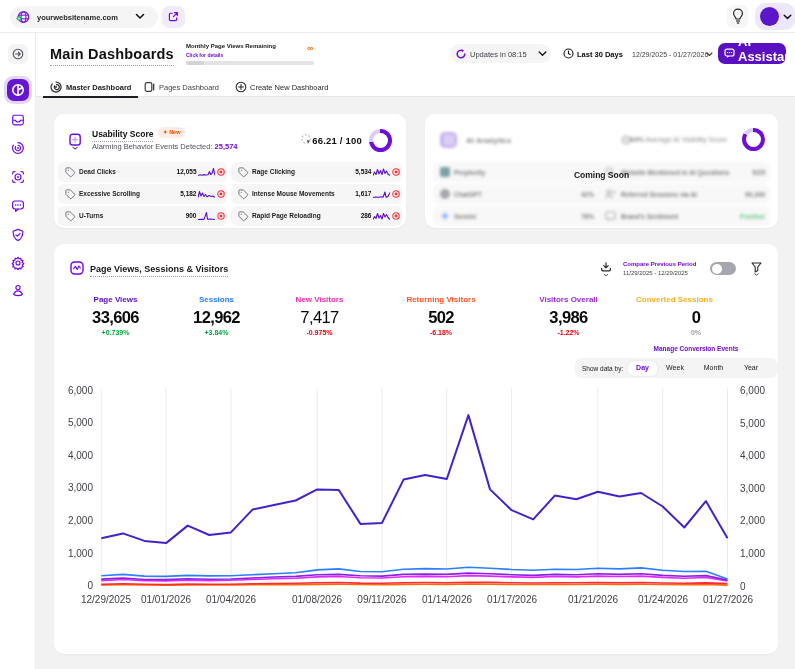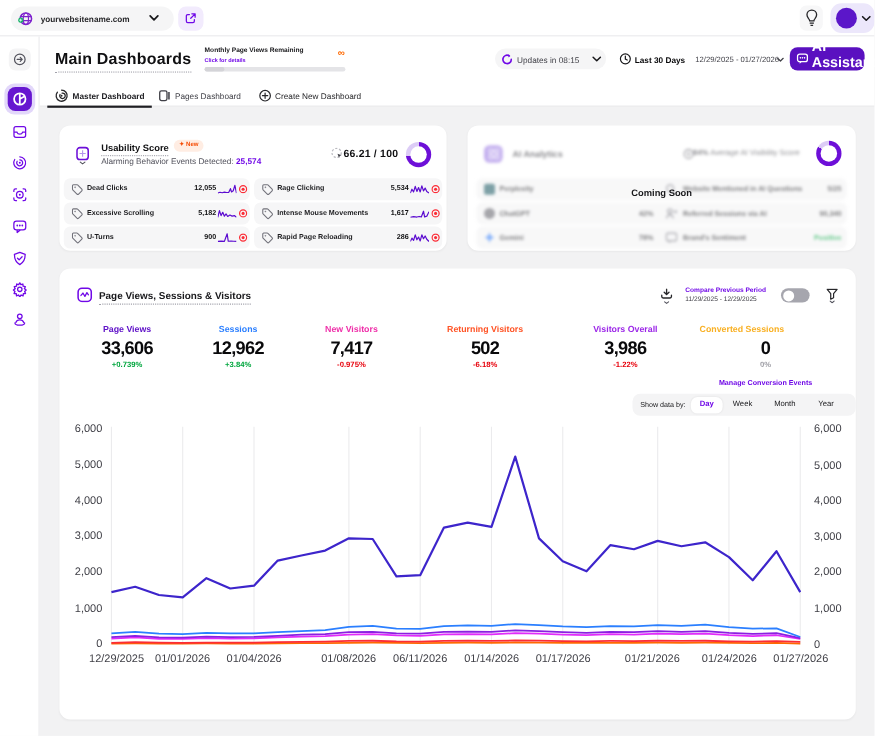--- a/index.html
+++ b/index.html
@@ -346,21 +346,21 @@
   <path d="M3.7 11.8 L5.5 13.2 L7.3 11.8" fill="none" stroke="#52525c" stroke-width="1" stroke-linecap="round" stroke-linejoin="round"></path>
 </svg>
 
 <div class="abs" style="left:55.5px;top:294.5px;width:120px;text-align:center;font-size:8px;font-weight:bold;color:#6013c8;z-index:2;">Page Views</div>
 <div class="abs" style="left:55.5px;top:307.5px;width:120px;text-align:center;font-size:16.5px;font-weight:bold;color:#09090b;letter-spacing:-0.6px;z-index:2;">33,606</div>
 <div class="abs" style="left:55.5px;top:328.5px;width:120px;text-align:center;font-size:7px;font-weight:bold;color:#00a63e;z-index:2;">+0.739%</div>
 <div class="abs" style="left:156.5px;top:294.5px;width:120px;text-align:center;font-size:8px;font-weight:bold;color:#2b7fff;z-index:2;">Sessions</div>
 <div class="abs" style="left:156.5px;top:307.5px;width:120px;text-align:center;font-size:16.5px;font-weight:bold;color:#09090b;letter-spacing:-0.6px;z-index:2;">12,962</div>
 <div class="abs" style="left:156.5px;top:328.5px;width:120px;text-align:center;font-size:7px;font-weight:bold;color:#00a63e;z-index:2;">+3.84%</div>
 <div class="abs" style="left:259.5px;top:294.5px;width:120px;text-align:center;font-size:8px;font-weight:bold;color:#ef2fa9;z-index:2;">New Visitors</div>
-<div class="abs" style="left:259.5px;top:307.5px;width:120px;text-align:center;font-size:16.5px;font-weight:bold;color:#09090b;letter-spacing:-0.6px;z-index:2;">7,417</div>
+<div class="abs" style="left:259.5px;top:307.5px;width:120px;text-align:center;font-size:16.5px;font-weight:normal;color:#09090b;letter-spacing:-0.6px;z-index:2;">7,417</div>
 <div class="abs" style="left:259.5px;top:328.5px;width:120px;text-align:center;font-size:7px;font-weight:bold;color:#e7000b;z-index:2;">-0.975%</div>
 <div class="abs" style="left:381px;top:294.5px;width:120px;text-align:center;font-size:8px;font-weight:bold;color:#ff5426;z-index:2;">Returning Visitors</div>
 <div class="abs" style="left:381px;top:307.5px;width:120px;text-align:center;font-size:16.5px;font-weight:bold;color:#09090b;letter-spacing:-0.6px;z-index:2;">502</div>
 <div class="abs" style="left:381px;top:328.5px;width:120px;text-align:center;font-size:7px;font-weight:bold;color:#e7000b;z-index:2;">-6.18%</div>
 <div class="abs" style="left:508px;top:294.5px;width:121px;text-align:center;font-size:8px;font-weight:bold;color:#9c27e8;z-index:2;">Visitors Overall</div>
 <div class="abs" style="left:508px;top:307.5px;width:121px;text-align:center;font-size:16.5px;font-weight:bold;color:#09090b;letter-spacing:-0.6px;z-index:2;">3,986</div>
 <div class="abs" style="left:508px;top:328.5px;width:121px;text-align:center;font-size:7px;font-weight:bold;color:#e7000b;z-index:2;">-1.22%</div>
 <div class="abs" style="left:636px;top:294.5px;width:120px;font-size:8px;font-weight:bold;color:#f9b023;z-index:2;">Converted Sessions</div>
 <div class="abs" style="left:636px;top:307.5px;width:120px;text-align:center;font-size:16.5px;font-weight:bold;color:#09090b;letter-spacing:-0.6px;z-index:2;">0</div>
 <div class="abs" style="left:636px;top:328.5px;width:120px;text-align:center;font-size:7px;font-weight:bold;color:#9f9fa6;z-index:2;">0%</div>
@@ -404,18 +404,18 @@
 <div class="abs" style="left:53px;top:514.9px;width:40px;text-align:right;font-size:10px;color:#3f3f46;z-index:2;">2,000</div>
 <div class="abs" style="left:740px;top:515.4px;width:40px;text-align:left;font-size:10px;color:#3f3f46;z-index:2;">2,000</div>
 <div class="abs" style="left:53px;top:547.5px;width:40px;text-align:right;font-size:10px;color:#3f3f46;z-index:2;">1,000</div>
 <div class="abs" style="left:740px;top:548px;width:40px;text-align:left;font-size:10px;color:#3f3f46;z-index:2;">1,000</div>
 <div class="abs" style="left:53px;top:580px;width:40px;text-align:right;font-size:10px;color:#3f3f46;z-index:2;">0</div>
 <div class="abs" style="left:740px;top:580.5px;width:40px;text-align:left;font-size:10px;color:#3f3f46;z-index:2;">0</div>
 <div class="abs" style="left:71px;top:593.5px;width:60px;text-align:right;font-size:10px;color:#3f3f46;z-index:2;">12/29/2025</div>
 <div class="abs" style="left:136px;top:593.5px;width:60px;text-align:center;font-size:10px;color:#3f3f46;z-index:2;">01/01/2026</div>
 <div class="abs" style="left:201px;top:593.5px;width:60px;text-align:center;font-size:10px;color:#3f3f46;z-index:2;">01/04/2026</div>
 <div class="abs" style="left:287px;top:593.5px;width:60px;text-align:center;font-size:10px;color:#3f3f46;z-index:2;">01/08/2026</div>
-<div class="abs" style="left:352px;top:593.5px;width:60px;text-align:center;font-size:10px;color:#3f3f46;z-index:2;">06/11/2026</div>
+<div class="abs" style="left:352px;top:593.5px;width:60px;text-align:center;font-size:10px;color:#3f3f46;z-index:2;">09/11/2026</div>
 <div class="abs" style="left:417px;top:593.5px;width:60px;text-align:center;font-size:10px;color:#3f3f46;z-index:2;">01/14/2026</div>
 <div class="abs" style="left:482px;top:593.5px;width:60px;text-align:center;font-size:10px;color:#3f3f46;z-index:2;">01/17/2026</div>
 <div class="abs" style="left:568px;top:593.5px;width:60px;text-align:left;font-size:10px;color:#3f3f46;z-index:2;">01/21/2026</div>
 <div class="abs" style="left:633px;top:593.5px;width:60px;text-align:center;font-size:10px;color:#3f3f46;z-index:2;">01/24/2026</div>
 <div class="abs" style="left:698px;top:593.5px;width:60px;text-align:center;font-size:10px;color:#3f3f46;z-index:2;">01/27/2026</div>
 
 </body></html>

